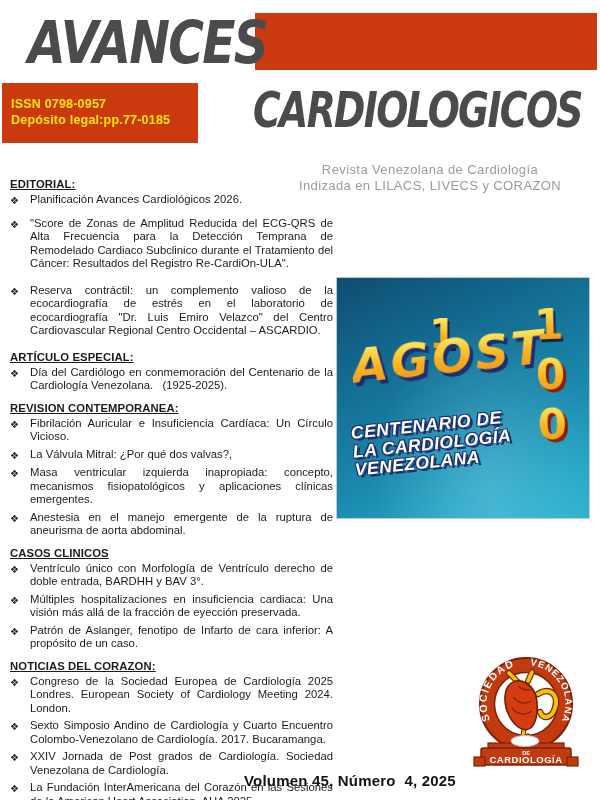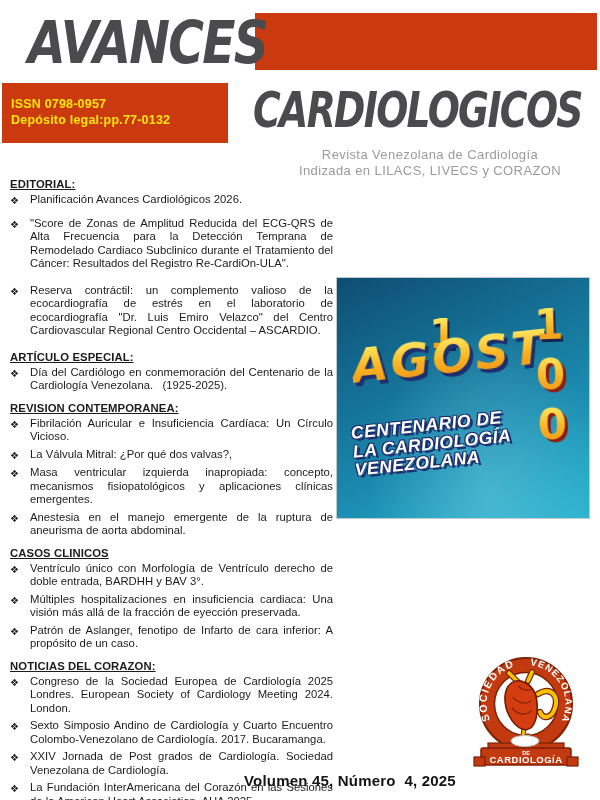--- a/index.html
+++ b/index.html
@@ -4,28 +4,28 @@
 <style>
   html,body{margin:0;padding:0;background:#fff;}
   .page{position:relative;width:600px;height:800px;background:#fff;overflow:hidden;
         font-family:"Liberation Sans",sans-serif;}
 
   
   .topbar{position:absolute;left:255px;top:13px;width:342px;height:57px;background:#cb3a0f;}
   .avances{position:absolute;left:28px;top:8px;font-family:"DejaVu Sans",sans-serif;
            font-weight:bold;font-style:italic;font-size:56px;color:#4b4b4d;white-space:nowrap;
            letter-spacing:-2px;transform:scale(.87,1.05);transform-origin:left top;}
-  .issnbar{position:absolute;left:2px;top:83px;width:226px;height:60px;background:#cb3a0f;
+  .issnbar{position:absolute;left:2px;top:83px;width:196px;height:60px;background:#cb3a0f;
            box-sizing:border-box;padding:13px 0 0 9px;}
   .issnbar div{color:#ffe60a;font-weight:bold;font-size:12.5px;line-height:16px;letter-spacing:.2px;}
   .cardio{position:absolute;left:253px;top:80px;font-family:"DejaVu Sans",sans-serif;
           font-weight:bold;font-style:italic;font-size:45px;color:#4b4b4d;white-space:nowrap;
           letter-spacing:-2px;transform:scale(.84,1.12);transform-origin:left top;
           text-shadow:0 0 2px #fff;}
-  .subtitle{position:absolute;left:262px;top:147px;width:336px;text-align:center;
+  .subtitle{position:absolute;left:262px;top:162px;width:336px;text-align:center;
             color:#9b9b9b;font-size:13px;line-height:15.5px;letter-spacing:.4px;}
 
   
   .toc{position:absolute;left:10px;top:159px;width:323px;color:#1c1c1c;}
   .sec{margin-top:9px;}
   .sec:first-child{margin-top:19px;}
   .sec-h{font-size:11.3px;font-weight:bold;text-decoration:underline;margin-bottom:3px;letter-spacing:.1px;}
   .item{display:flex;margin-bottom:4px;font-size:11.3px;line-height:13.5px;}
   .bullet{flex:none;width:20px;font-size:10px;padding-top:1px;color:#222;}
   .itxt{flex:1;text-align:justify;}
@@ -64,21 +64,21 @@
 </head>
 <body>
 
 <div class="page">
 
   <div class="topbar"></div>
   <div class="avances">AVANCES</div>
 
   <div class="issnbar">
     <div>ISSN 0798-0957</div>
-    <div>Depósito legal:pp.77-0132</div>
+    <div>Depósito legal:pp.77-0185</div>
   </div>
   <div class="cardio">CARDIOLOGICOS</div>
 
   <div class="subtitle">
     <div>Revista Venezolana de Cardiología</div>
     <div>Indizada en LILACS, LIVECS y CORAZON</div>
   </div>
 
   <div class="toc" id="toc">
       <div class="sec">

